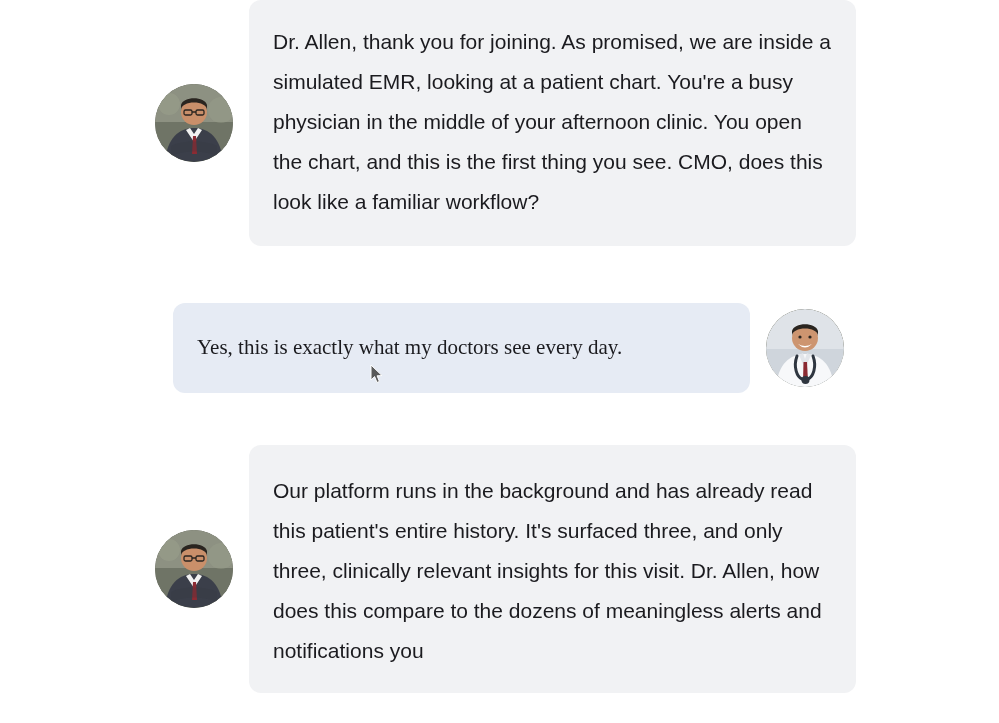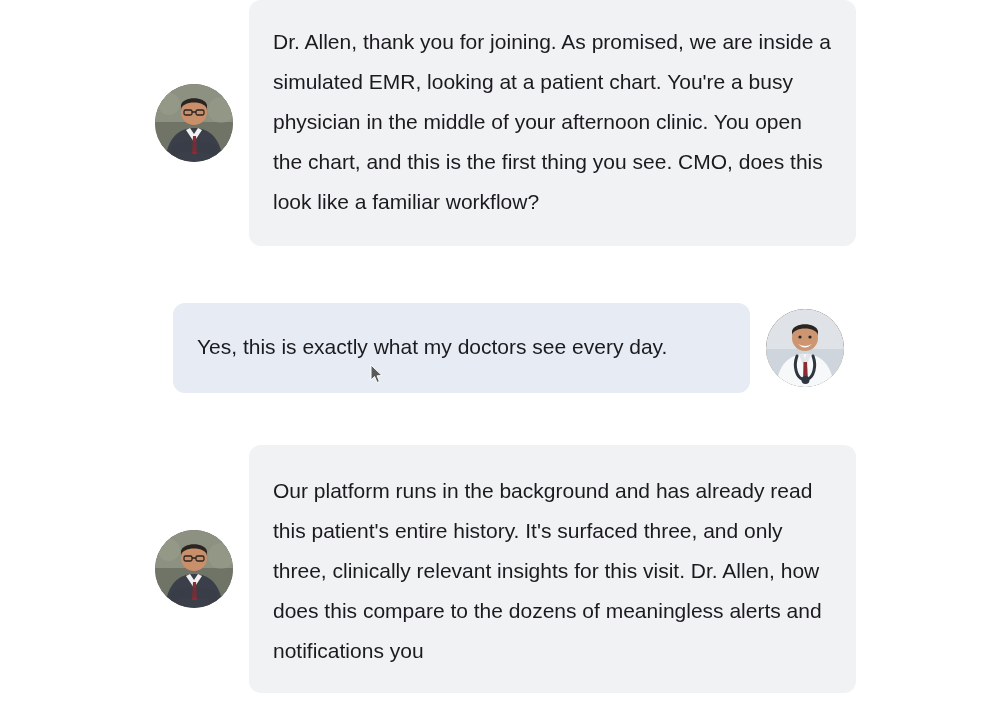--- a/index.html
+++ b/index.html
@@ -29,20 +29,21 @@
     gap: 16px;
     margin-bottom: 20px;
   }
   .msg-row.left {
     justify-content: flex-start;
     padding-left: 5px;
   }
   .msg-row.right {
     justify-content: flex-start;
     padding-right: 5px;
+    font-family: Liberation Serif, serif;
   }
 
   .avatar {
     width: 78px;
     height: 78px;
     border-radius: 50%;
     flex: 0 0 78px;
     overflow: hidden;
     position: relative;
     background: #6c6f63;

